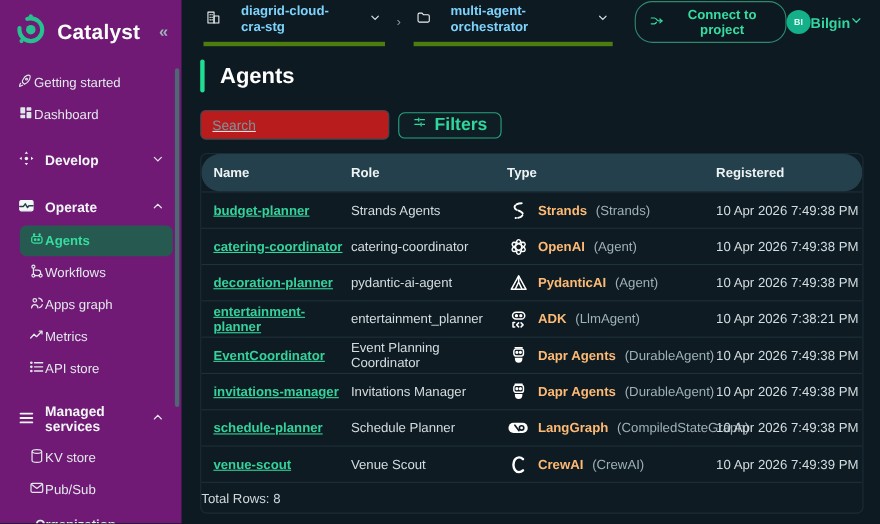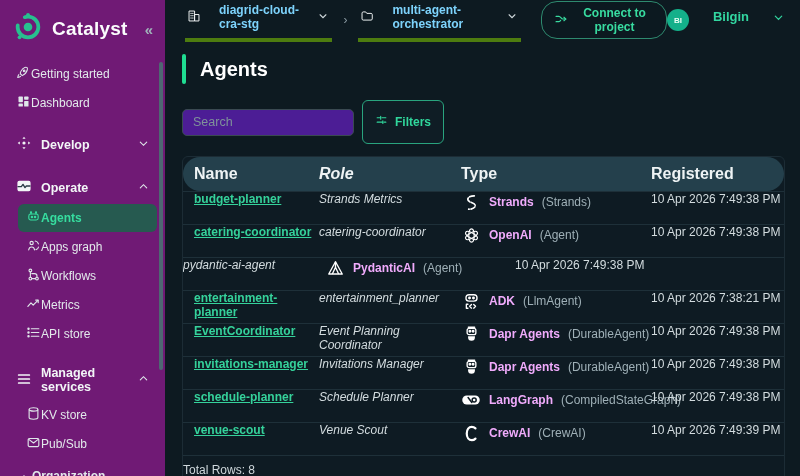--- a/index.html
+++ b/index.html
@@ -46,67 +46,67 @@
     display:flex; align-items:center; gap:18px;
     padding:5px 4px 7px 2px; border-bottom:4px solid #4d7c0f;
     font-size:12px; font-weight:bold; color:#7dd3fc; cursor:pointer;
   }
   .crumb-sep { color:#8a9aa1; margin:0 11px; font-size:12px; }
   .connect-btn {
     margin-left:20px; display:flex; align-items:center; gap:7px;
     border:1px solid #2e8a6f; color:#38dca0; background:rgba(13,26,33,.4);
     border-radius:16px; padding:4px 12px; font-size:12px; font-weight:bold; cursor:pointer;
   }
-  .user-menu { margin-left:auto; display:flex; gap:24px; cursor:pointer; }
+  .user-menu { margin-left:auto; display:flex; align-items:center; gap:0; cursor:pointer; }
   .avatar {
     width:22px; height:22px; border-radius:50%; background:#14b08a;
     color:#eafff6; font-size:8px; font-weight:bold;
     display:flex; align-items:center; justify-content:center;
   }
   .user-name { color:#32d6a0; font-weight:bold; font-size:13px; }
 
   .content { padding:12px 15px 0 17px; }
   .title-row { display:flex; align-items:center; gap:14px; margin:2px 0 16px 0; }
   .accent-bar { width:4px; height:30px; background:#1fdd92; border-radius:2px; }
   .page-title { font-size:20px; font-weight:bold; color:#ffffff; }
 
   .toolbar { display:flex; align-items:center; gap:8px; margin-bottom:12px; }
   .search-input {
-    width:172px; height:27px; background:#4c1d95; border:1px solid #3a4a52;
+    width:172px; height:27px; background:#b91c1c; border:1px solid #3a4a52;
     border-radius:5px; color:#dfe7ea; padding:0 10px; font-size:12.5px;
-    font-family:"Liberation Sans", sans-serif; outline:none;
+    font-family:"Liberation Sans", sans-serif; outline:none;text-decoration:underline;
   }
   .search-input::placeholder { color:#7f929a; }
   .filters-btn {
-    height:44px; display:flex; align-items:center; gap:7px;
+    height:24px; display:flex; align-items:center; gap:7px;
     border:1px solid #29a47e; color:#30d79c; background:#0f1d25;
-    border-radius:6px; padding:0 12px; font-size:12px; font-weight:bold; cursor:pointer;
+    border-radius:6px; padding:0 12px; font-size:16px; font-weight:bold; cursor:pointer;
   }
 
   .table {
     width:603px; border:1px solid #1c2c35; border-radius:6px;
     overflow:hidden; background:#0e1b23;
   }
   .thead {
     display:flex; background:#24404c; height:34px; align-items:center;
-    font-size:16px; font-weight:bold; color:#eef3f4;border-radius:17px;
+    font-size:12px; font-weight:bold; color:#eef3f4;border-radius:17px;
   }
   .col-name { width:136px; padding-left:11px; }
-  .col-role { width:142px;font-style:italic; }
+  .col-role { width:142px; }
   .col-type { width:190px; }
   .col-reg  { flex:1; }
   .trow {
-    display:flex; height:33px; align-items:flex-start;
+    display:flex; height:33px; align-items:center;
     border-top:1px solid #1e3039; font-size:12px;
   }
   .name-link { color:#35d29b; font-weight:bold; text-decoration:underline; cursor:pointer; }
   .cell-role, .cell-reg { color:#d3dcdf; }
   .type-cell { display:flex; align-items:center; gap:8px; }
   .ticon { width:20px; height:20px; display:flex; align-items:center; justify-content:center; }
-  .tname { color:#f0abfc; font-weight:bold; }
+  .tname { color:#fdba74; font-weight:bold; }
   .tdetail { color:#9fb0b7; }
   .tfoot {
     height:28px; display:flex; align-items:center; 
     padding-right:14px; font-size:12px; color:#cfd8dc; border-top:1px solid #1e3039;
   }
 </style>
 </head>
 <body>
 
 <div class="app">
@@ -175,35 +175,35 @@
                 <circle cx="9.5" cy="12.7" r="1.1" fill="#36dd9f"></circle>
                 <circle cx="14.5" cy="12.7" r="1.1" fill="#36dd9f"></circle>
                 <path d="M8 8V6.3M16 8V6.3"></path>
                 <circle cx="8" cy="5.2" r=".9" fill="#36dd9f"></circle>
                 <circle cx="16" cy="5.2" r=".9" fill="#36dd9f"></circle>
               </svg></span>
           <span>Agents</span>
         </div>
         <div class="nav-item">
           <span><svg width="15" height="15" viewBox="0 0 24 24" fill="none" stroke="#dfe7ea" stroke-width="1.8" stroke-linecap="round">
+                <circle cx="7" cy="5.5" r="2.2"></circle>
+                <circle cx="7" cy="18.5" r="2.2"></circle>
+                <circle cx="17.5" cy="18.5" r="2.2"></circle>
+                <path d="M7 7.7v8.6M9.2 18.5h6.1M17.5 16.3v-2.5c0-2.2-1.6-3.3-3.8-3.3H9.2"></path>
+              </svg></span>
+          <span>Workflows</span>
+        </div>
+        <div class="nav-item">
+          <span><svg width="15" height="15" viewBox="0 0 24 24" fill="none" stroke="#dfe7ea" stroke-width="1.8" stroke-linecap="round">
                 <circle cx="9" cy="8" r="2.6"></circle>
                 <path d="M4.3 19c.5-3.1 2.1-4.7 4.7-4.7s4.2 1.6 4.7 4.7"></path>
                 <path d="M14.8 4.8c3 .6 4.6 2.2 5.1 4.7"></path>
                 <path d="M16 18.6c2.4-.7 3.6-2.1 4-4.2"></path>
               </svg></span>
           <span>Apps graph</span>
-        </div>
-        <div class="nav-item">
-          <span><svg width="15" height="15" viewBox="0 0 24 24" fill="none" stroke="#dfe7ea" stroke-width="1.8" stroke-linecap="round">
-                <circle cx="7" cy="5.5" r="2.2"></circle>
-                <circle cx="7" cy="18.5" r="2.2"></circle>
-                <circle cx="17.5" cy="18.5" r="2.2"></circle>
-                <path d="M7 7.7v8.6M9.2 18.5h6.1M17.5 16.3v-2.5c0-2.2-1.6-3.3-3.8-3.3H9.2"></path>
-              </svg></span>
-          <span>Workflows</span>
         </div>
         <div class="nav-item">
           <span><svg width="15" height="15" viewBox="0 0 24 24" fill="none" stroke="#dfe7ea" stroke-width="1.9" stroke-linecap="round" stroke-linejoin="round">
                 <path d="M3 16.5l5-5.5 3.5 3.5L19 7"></path>
                 <path d="M15.5 6.5H19.5V10.5"></path>
               </svg></span>
           <span>Metrics</span>
         </div>
         <div class="nav-item">
           <span><svg width="15" height="15" viewBox="0 0 24 24" fill="none" stroke="#dfe7ea" stroke-width="1.9" stroke-linecap="round">
@@ -316,21 +316,21 @@
       <div class="table">
         <div class="thead">
           <div class="col-name">Name</div>
           <div class="col-role">Role</div>
           <div class="col-type">Type</div>
           <div class="col-reg">Registered</div>
         </div>
 
         <div class="trow">
           <div class="col-name"><a class="name-link">budget-planner</a></div>
-          <div class="col-role cell-role">Strands Metrics</div>
+          <div class="col-role cell-role">Strands Agents</div>
           <div class="col-type type-cell">
             <span class="ticon">
                 <svg width="19" height="19" viewBox="0 0 24 24" fill="none" stroke="#ffffff" stroke-width="2.2" stroke-linecap="round">
                   <path d="M15.5 3.5c-5 0-8.2 2.1-8.2 4.5 0 4.4 9.4 3.6 9.4 8 0 2.4-3.2 4.5-8.2 4.5" stroke-dasharray="6 2.2"></path>
                 </svg>
               </span>
             <span class="tname">Strands</span>
             <span class="tdetail">(Strands)</span>
           </div>
           <div class="col-reg cell-reg">10 Apr 2026 7:49:38 PM</div>
@@ -347,20 +347,21 @@
                   <ellipse cx="12" cy="12" rx="3.4" ry="8.4" transform="rotate(120 12 12)"></ellipse>
                 </svg>
               </span>
             <span class="tname">OpenAI</span>
             <span class="tdetail">(Agent)</span>
           </div>
           <div class="col-reg cell-reg">10 Apr 2026 7:49:38 PM</div>
         </div>
 
         <div class="trow">
+          <div class="col-name"><a class="name-link">decoration-planner</a></div>
           <div class="col-role cell-role">pydantic-ai-agent</div>
           <div class="col-type type-cell">
             <span class="ticon">
                 <svg width="19" height="19" viewBox="0 0 24 24" fill="none" stroke="#ffffff" stroke-width="1.7" stroke-linejoin="round">
                   <path d="M12 3.5L20.5 19h-17z"></path>
                   <path d="M12 3.5v7M12 10.5l-4 8.5M12 10.5l4 8.5"></path>
                 </svg>
               </span>
             <span class="tname">PydanticAI</span>
             <span class="tdetail">(Agent)</span>

